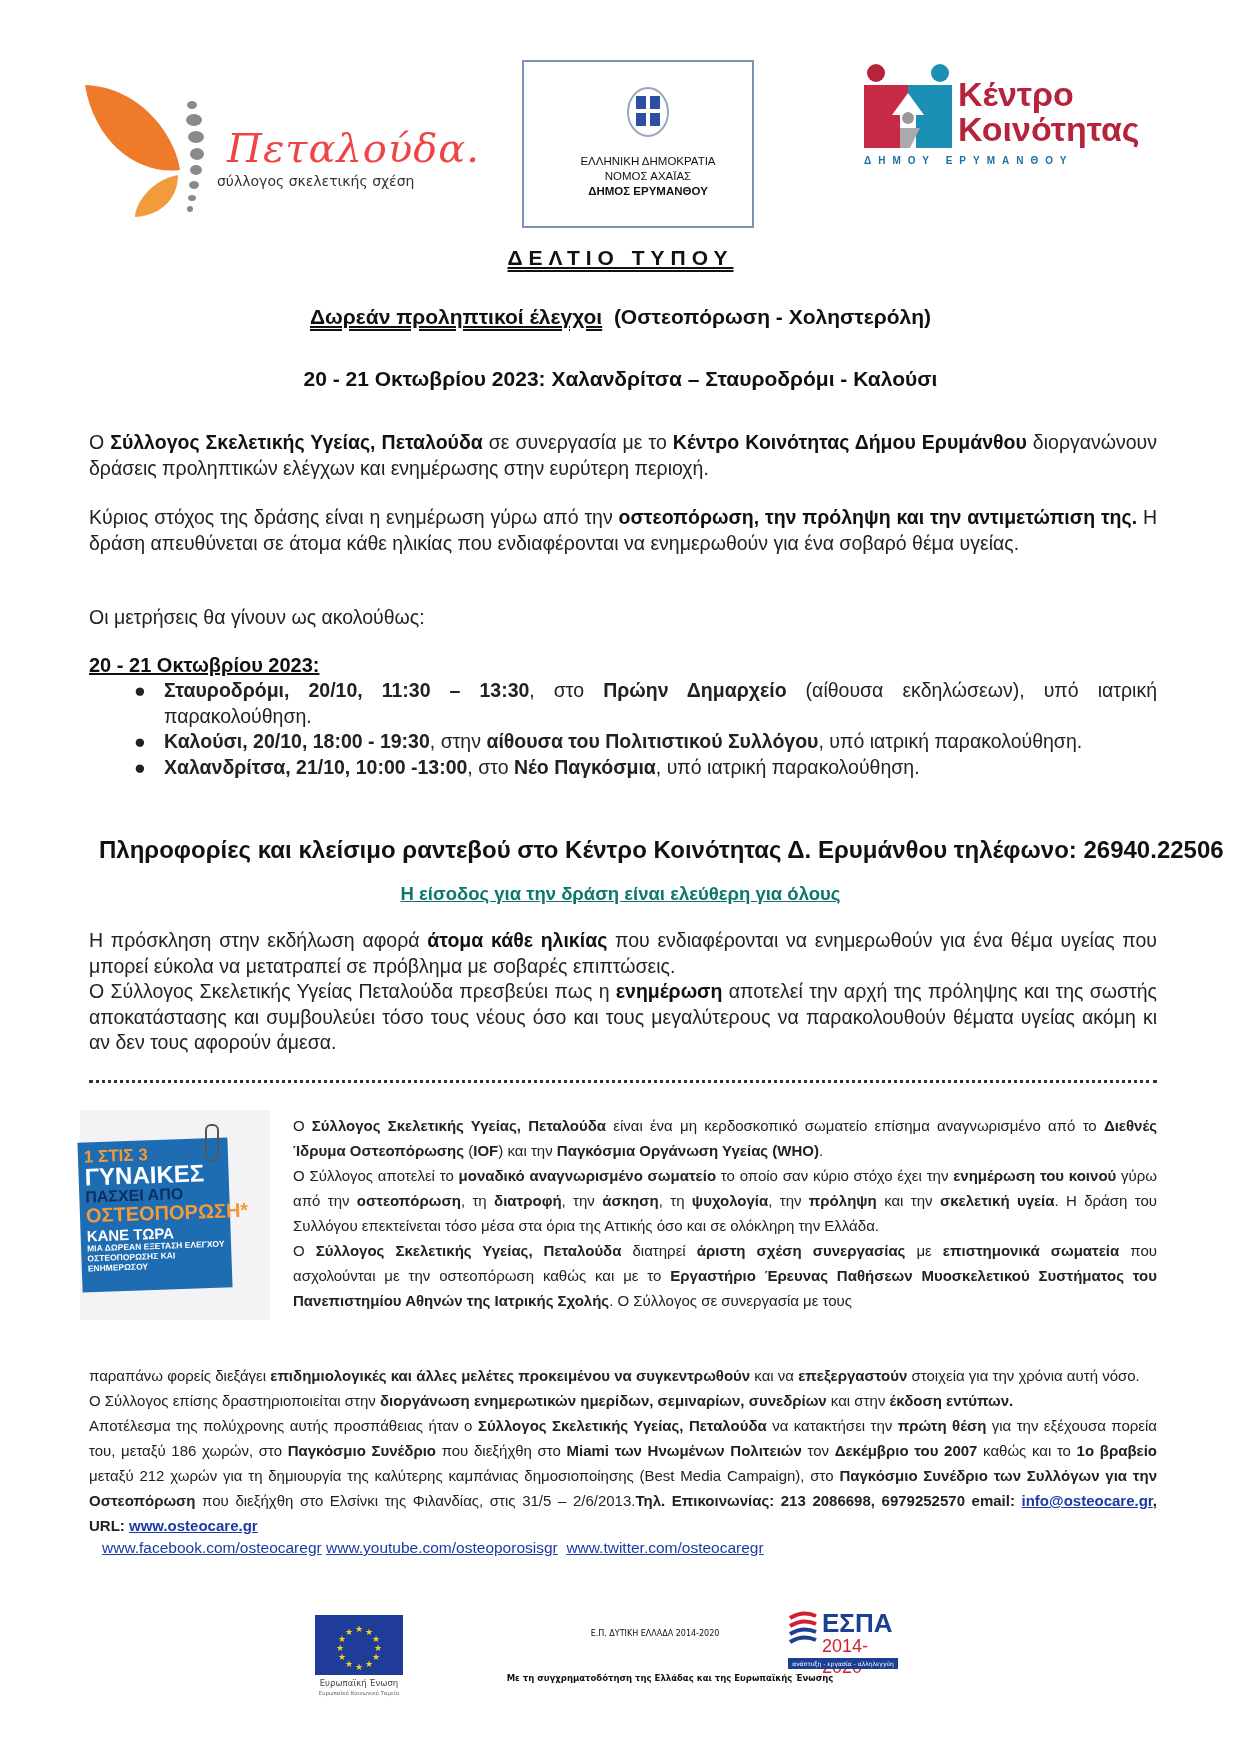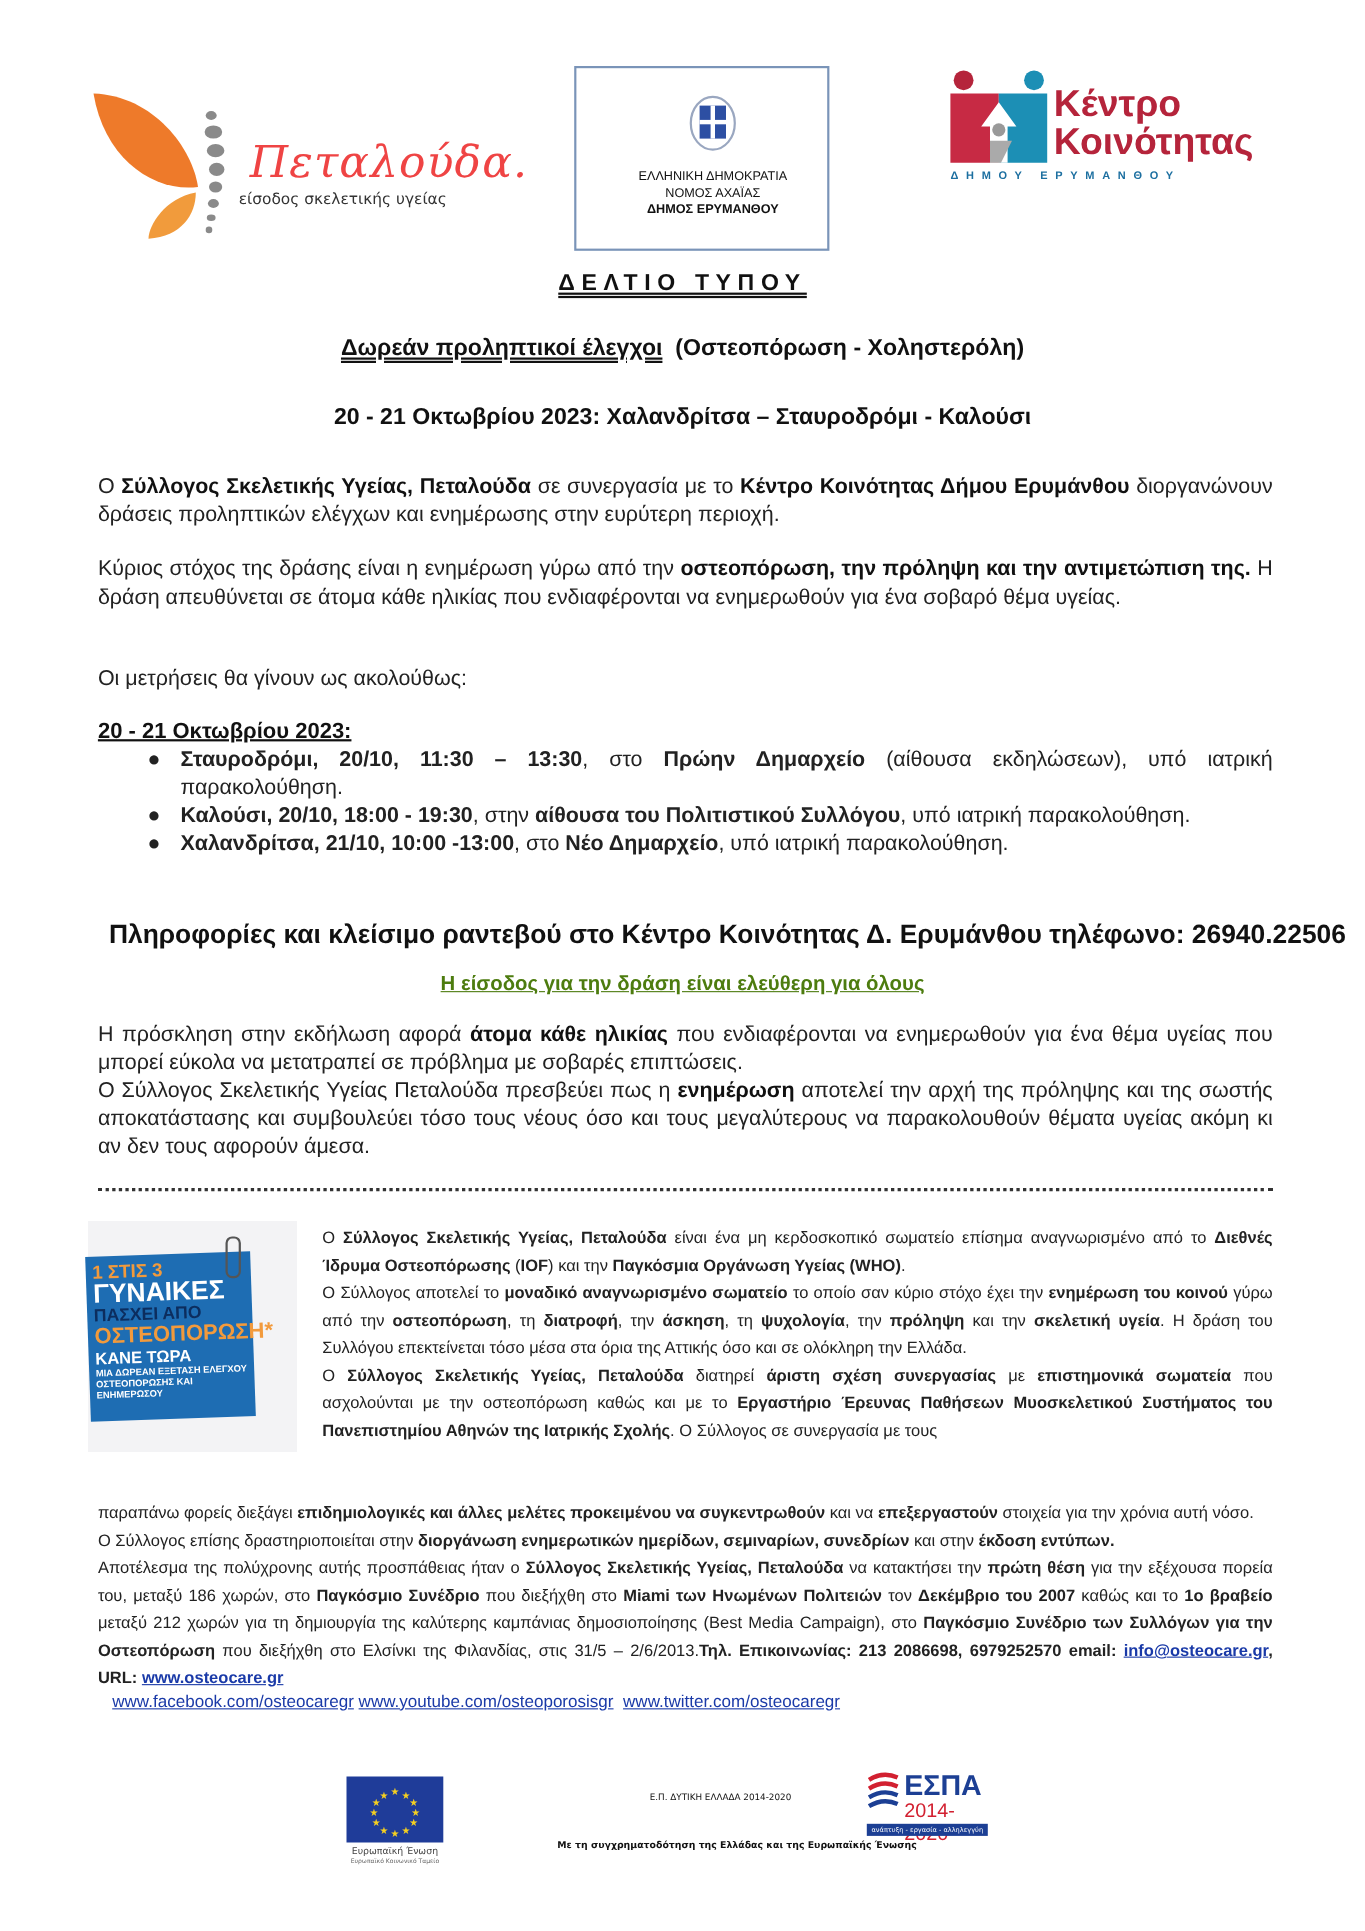--- a/index.html
+++ b/index.html
@@ -26,21 +26,21 @@
 
   .para { left:89px; width:1068px; font-family:"Liberation Sans", sans-serif; font-size:19.5px; line-height:25.5px; text-align:justify; color:#222; }
   .para b { color:#111; }
   .p1 { top:430px; } .p2 { top:505px; } .p3 { top:605px; }
   .sched-head { left:89px; top:654px; font-family:"Liberation Sans", sans-serif; font-weight:bold; font-size:20px; text-decoration:underline; }
   .sched { left:130px; width:1027px; top:678px; font-family:"Liberation Sans", sans-serif; font-size:19.5px; line-height:25.5px; text-align:justify; color:#222; margin:0; padding:0; list-style:none; }
   .sched li { position:relative; padding-left:34px; }
   .sched li .bul { position:absolute; left:4px; top:0; }
   .sched li .cont { text-indent:0; }
   .info { left:99px; top:836px; font-family:"Liberation Sans", sans-serif; font-weight:bold; font-size:24px; }
-  .free { top:883px; font-family:"Liberation Sans", sans-serif; font-weight:bold; font-size:18.5px; color:#4d7c0f; text-decoration:underline; }
+  .free { top:883px; font-family:"Liberation Sans", sans-serif; font-weight:bold; font-size:18.5px; color:#0f766e; text-decoration:underline; }
   .p4 { top:928px; } 
 
   .dots { left:89px; top:1080px; width:1068px; height:4px; border-top:3px dotted #333; }
   .poster { left:80px; top:1110px; width:190px; height:210px; background:#f3f3f5; }
   .poster-card { position:absolute; left:0; top:30px; width:150px; height:150px; background:#1e6db3; transform:rotate(-2deg); padding:6px 6px; box-sizing:border-box; font-family:"Liberation Sans", sans-serif; font-weight:bold; line-height:1; }
   .pc1 { color:#f29a3c; font-size:17px; }
   .pc2 { color:#fff; font-size:24px; }
   .pc3 { color:#0c2d5e; font-size:16px; }
   .pc4 { color:#f29a3c; font-size:20px; }
   .pc5 { color:#fff; font-size:15px; margin-top:3px; }
@@ -75,21 +75,21 @@
         <ellipse cx="114" cy="45" rx="8" ry="6"></ellipse>
       <ellipse cx="116" cy="62" rx="8" ry="6"></ellipse>
         <ellipse cx="117" cy="79" rx="7" ry="6"></ellipse>
       <ellipse cx="116" cy="95" rx="6" ry="5"></ellipse>
         <ellipse cx="114" cy="110" rx="5" ry="4"></ellipse>
       <ellipse cx="112" cy="123" rx="4" ry="3"></ellipse>
         <ellipse cx="110" cy="134" rx="3" ry="3"></ellipse>
     </g>
   </svg>
   <div class="pet-name">Πεταλούδα.</div>
-  <div class="pet-sub">είσοδος σκελετικής υγείας</div>
+  <div class="pet-sub">σύλλογος σκελετικής σχέση</div>
 </div>
 
 <div class="abs logo-gov">
   <svg class="gov-emblem" viewBox="0 0 44 52">
     <ellipse cx="22" cy="26" rx="20" ry="24" fill="none" stroke="#9aa7c0" stroke-width="2"></ellipse>
     <rect x="10" y="10" width="24" height="30" fill="#2d4fa3"></rect>
     <rect x="20" y="10" width="4" height="30" fill="#fff"></rect>
     <rect x="10" y="23" width="24" height="4" fill="#fff"></rect>
   </svg>
   <div class="gov-lines">
@@ -121,21 +121,21 @@
 <div class="abs center dates">20 - 21 Οκτωβρίου  2023: Χαλανδρίτσα – Σταυροδρόμι - Καλούσι</div>
 
 <div class="abs para p1">Ο <b>Σύλλογος Σκελετικής Υγείας, Πεταλούδα</b>  σε συνεργασία με το <b>Κέντρο Κοινότητας Δήμου Ερυμάνθου</b> διοργανώνουν δράσεις προληπτικών ελέγχων και ενημέρωσης στην ευρύτερη περιοχή.</div>
 <div class="abs para p2">Κύριος στόχος της δράσης είναι η ενημέρωση γύρω από την <b>οστεοπόρωση, την πρόληψη και την αντιμετώπιση της.</b> Η δράση απευθύνεται σε άτομα κάθε ηλικίας που ενδιαφέρονται να ενημερωθούν για ένα σοβαρό θέμα υγείας.</div>
 <div class="abs para p3">Οι μετρήσεις θα γίνουν ως ακολούθως:</div>
 
 <div class="abs sched-head">20 - 21 Οκτωβρίου 2023:</div>
 <ul class="abs sched">
   <li><span class="bul">●</span><span class="cont"><b>Σταυροδρόμι, 20/10, 11:30 – 13:30</b>, στο <b>Πρώην Δημαρχείο</b> (αίθουσα εκδηλώσεων), υπό ιατρική παρακολούθηση.</span></li>
   <li><span class="bul">●</span><span class="cont"><b>Καλούσι, 20/10, 18:00 - 19:30</b>, στην <b>αίθουσα του Πολιτιστικού Συλλόγου</b>, υπό ιατρική παρακολούθηση.</span></li>
-  <li><span class="bul">●</span><span class="cont"><b>Χαλανδρίτσα, 21/10, 10:00 -13:00</b>, στο <b>Νέο Δημαρχείο</b>, υπό ιατρική παρακολούθηση.</span></li>
+  <li><span class="bul">●</span><span class="cont"><b>Χαλανδρίτσα, 21/10, 10:00 -13:00</b>, στο <b>Νέο Παγκόσμια</b>, υπό ιατρική παρακολούθηση.</span></li>
 </ul>
 
 <div class="abs info">Πληροφορίες και κλείσιμο ραντεβού στο Κέντρο Κοινότητας Δ. Ερυμάνθου τηλέφωνο: 26940.22506</div>
 <div class="abs center free">Η είσοδος για την δράση είναι ελεύθερη για όλους </div>
 
 <div class="abs para p4">Η πρόσκληση στην εκδήλωση αφορά <b>άτομα κάθε ηλικίας</b> που ενδιαφέρονται να ενημερωθούν για ένα θέμα υγείας που μπορεί εύκολα να μετατραπεί σε πρόβλημα με σοβαρές επιπτώσεις.<br>Ο Σύλλογος Σκελετικής Υγείας Πεταλούδα πρεσβεύει πως η <b>ενημέρωση</b> αποτελεί την αρχή της πρόληψης και της σωστής αποκατάστασης και συμβουλεύει τόσο τους νέους όσο και τους μεγαλύτερους να παρακολουθούν θέματα υγείας ακόμη κι αν δεν τους αφορούν άμεσα.</div>
 
 <div class="abs dots"></div>
 
 <div class="abs poster">

